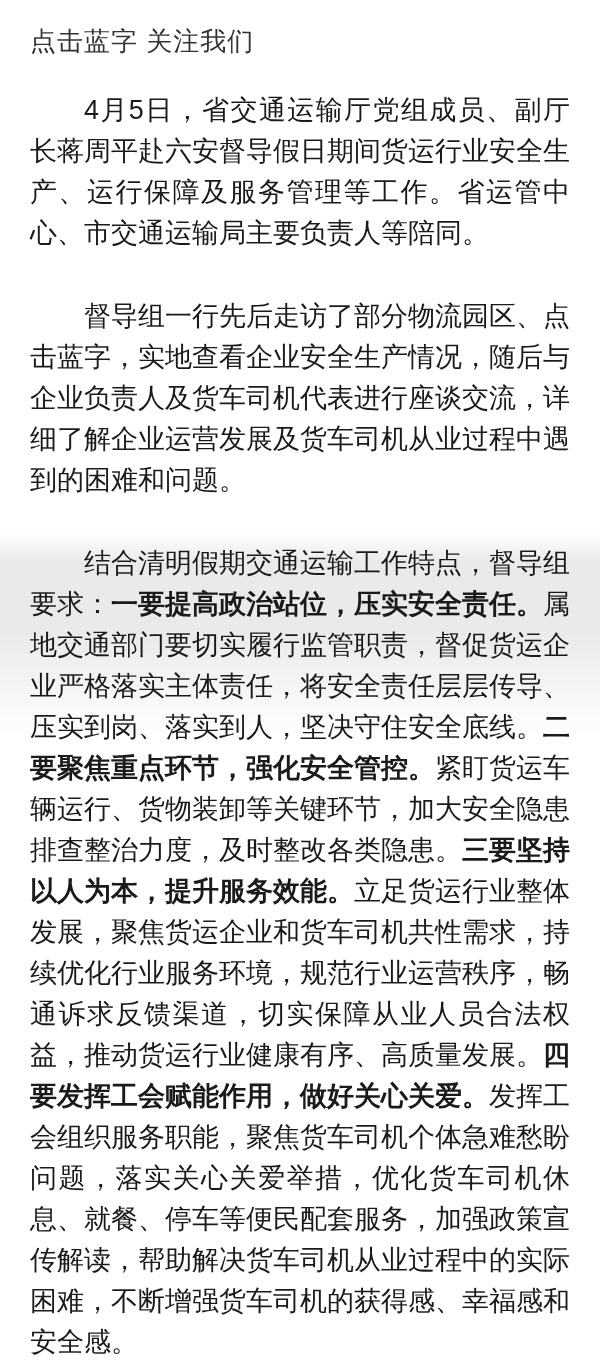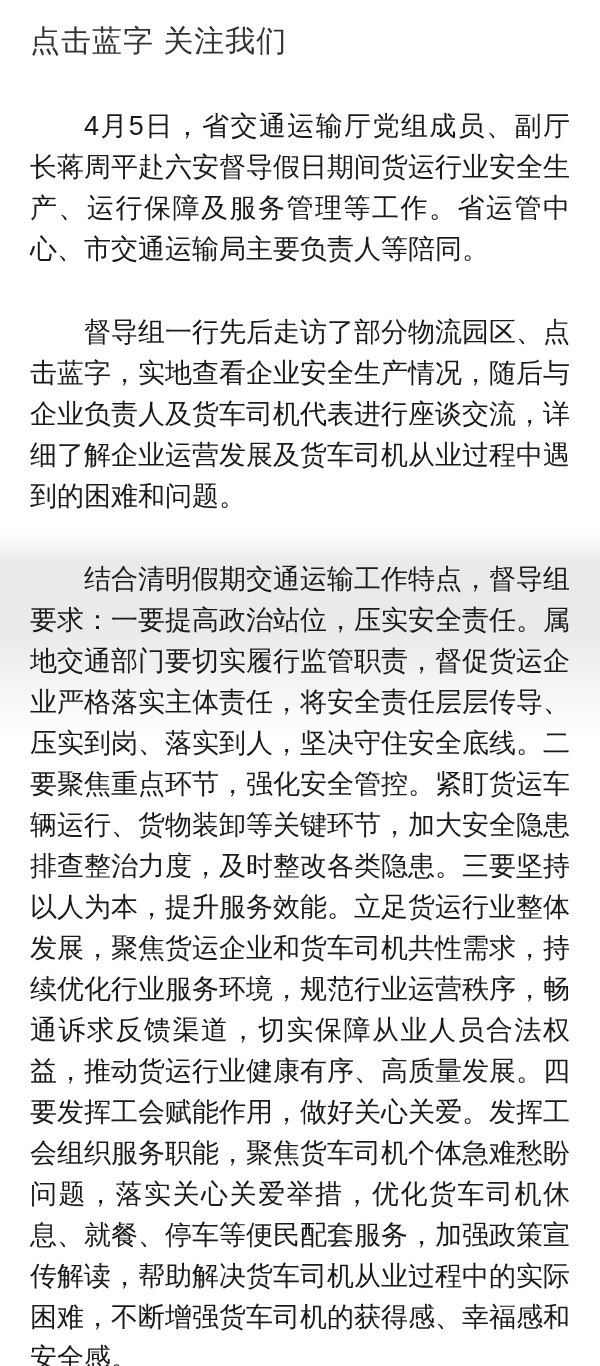--- a/index.html
+++ b/index.html
@@ -18,31 +18,31 @@
     position:absolute;left:0;top:533px;width:600px;height:205px;
     background:linear-gradient(180deg,
       rgba(233,234,235,0) 0%,
       var(--shade) 14%,
       var(--shade) 48%,
       rgba(233,234,235,0) 100%);
     pointer-events:none;
   }
   .content{position:relative;padding:22px 30px 0 30px;}
   .follow-hint{
-    font-size:30px;line-height:38px;color:var(--header);
+    font-size:26px;line-height:38px;color:var(--header);
     letter-spacing:1px;
   }
   .article p{
     margin:42px 0 0 0;
     font-size:27px;line-height:41px;color:var(--text);
     text-align:justify;text-indent:2em;
     letter-spacing:0;
   }
-  .article p:first-child{margin-top:46px;}
-  .article .bold{font-weight:400;}
+  .article p:first-child{margin-top:30px;}
+  .article .bold{font-weight:700;}
 </style>
 </head>
 <body>
 
 <div class="frame">
   <div class="shade-band"></div>
   <div class="content">
     <div class="follow-hint">点击蓝字 关注我们</div>
     <div class="article">
         <p><span>4月5日，省交通运输厅党组成员、副厅长蒋周平赴六安督导假日期间货运行业安全生产、运行保障及服务管理等工作。省运管中心、市交通运输局主要负责人等陪同。</span></p>

